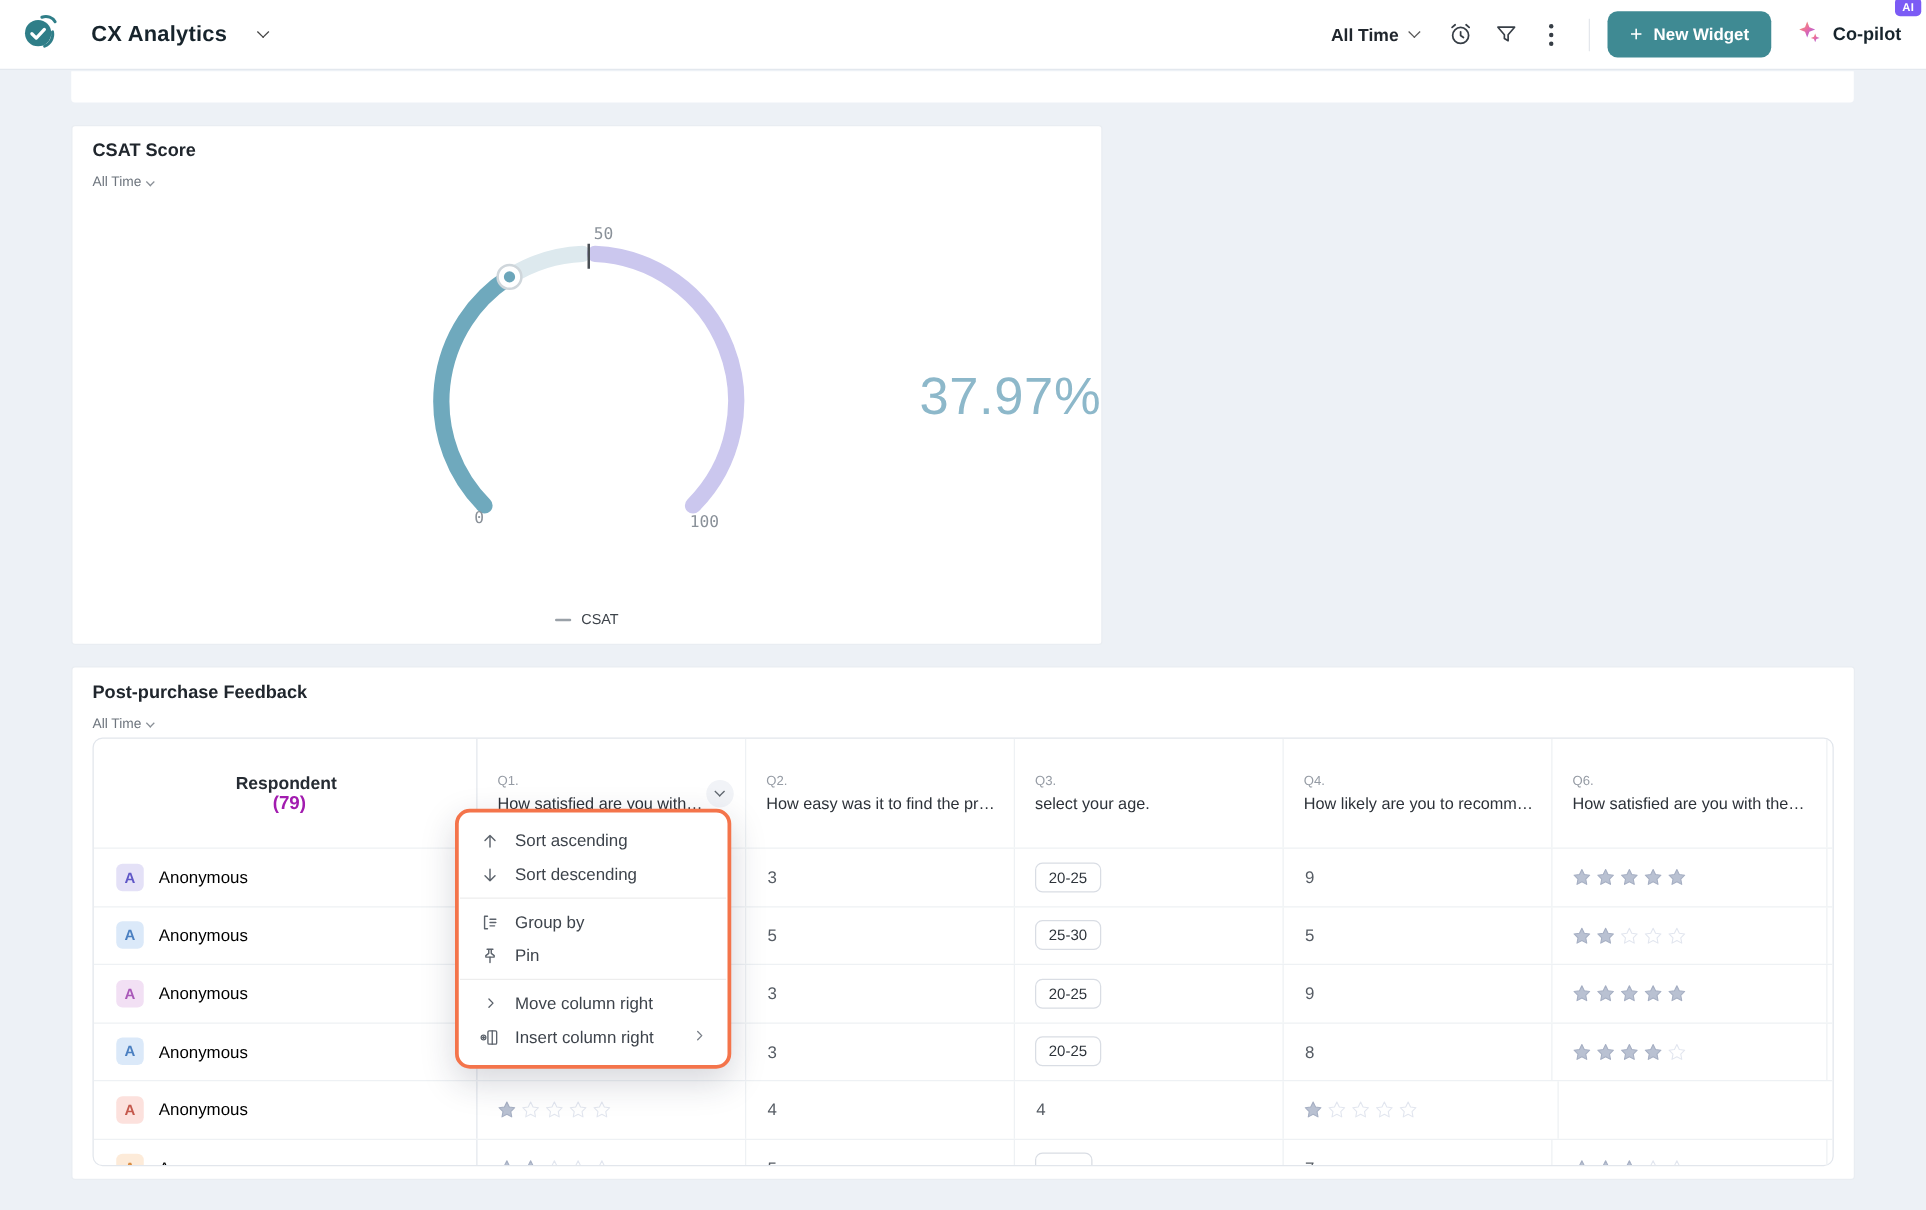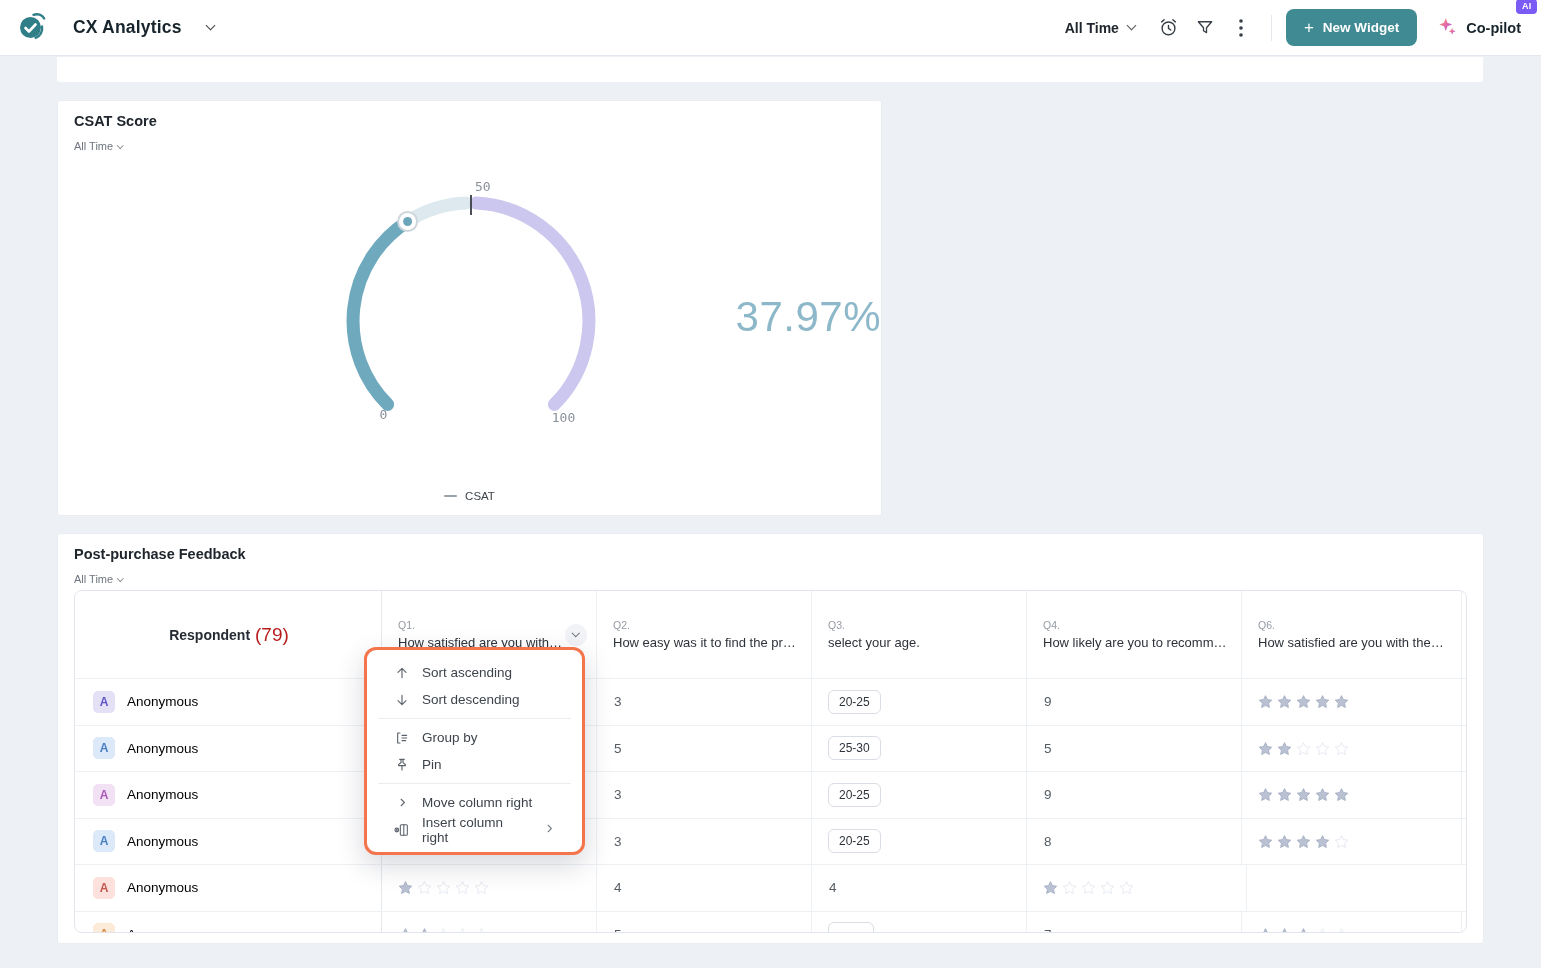--- a/index.html
+++ b/index.html
@@ -55,41 +55,41 @@
   #fb-table { position:absolute; left:16px; top:56px; width:1393px; height:343px; border:1px solid #e2e6ec;
               border-radius:8px; overflow:hidden; background:#fff; }
   .t-header { display:flex; height:87px; }
   .t-row { display:flex; height:46.5px; border-top:1px solid #eef1f4; }
   .c-resp { width:307px; }
   .c-q    { width:215px; }
   .c-q6   { width:220px; }
   .c-fill { flex:1; }
   .h-cell { display:flex; flex-direction:column; justify-content:center; padding:0 16px; position:relative;
             border-right:1px solid #eef1f4; cursor:pointer; }
-  .h-resp { flex-direction:row; align-items:center; padding-left:18px; font-size:14px; font-weight:700;
+  .h-resp { flex-direction:column; align-items:center; padding-left:18px; font-size:14px; font-weight:700;
             color:#262c33; border-right:1px solid #e4e8ed; }
-  .h-count { color:#b91c1c; font-weight:400; margin-left:5px; font-size:19px; }
+  .h-count { color:#a21caf; font-weight:700; margin-left:5px; font-size:15px; }
   .qnum  { font-size:10.5px; color:#959ba4; margin-bottom:4px; }
   .qtext { font-size:13px; color:#2d3239; white-space:nowrap; overflow:hidden; }
   .h-menu-btn { position:absolute; right:9px; top:50%; margin-top:-11px; width:22px; height:22px; border-radius:50%;
                 background:#f1f3f7; display:flex; align-items:center; justify-content:center; color:#5f666e; cursor:pointer; }
   .b-cell { display:flex; align-items:center; height:100%; border-right:1px solid #eef1f4; }
   .b-resp { gap:12px; padding-left:18px; border-right:1px solid #e4e8ed; }
   .avatar { width:22px; height:22px; border-radius:5px; display:flex; align-items:center; justify-content:center;
             font-size:12px; font-weight:700; flex:none; }
   .b-name { font-size:13.5px; font-weight:400; color:#000000; }
   .b-num  { padding-left:17px; font-size:13.5px; color:#565c64; }
   .badge  { margin-left:16px; display:inline-block; border:1px solid #d9dde4; border-radius:6px; padding:4px 10px;
             font-size:12px; color:#2e343b; min-width:46px; height:24px; text-align:center; background:#fff; }
   .stars  { display:flex; gap:4px; padding-left:16px; }
   .stars svg { display:block; }
 
   
   #ctx-menu { position:absolute; left:364px; top:647px; width:221px; background:#fff; border:3px solid #f4744b;
-              border-radius:12px; box-shadow:0 10px 28px rgba(25,35,60,.18); padding:9px 11px; z-index:10; }
+              border-radius:12px; box-shadow:0 10px 28px rgba(25,35,60,.18); padding:9px 1px; z-index:10; }
   .m-item { display:flex; align-items:center; gap:11px; height:27px; padding:0 15px; font-size:13.5px;
             color:#3e444c; cursor:pointer; }
   .m-icon { width:18px; display:flex; justify-content:center; align-items:center; color:#5c636c; flex:none; }
   .m-div  { height:1px; background:#ededed; margin:5px 0; }
   .m-sub  { margin-left:auto; color:#7a8089; }
 </style>
 </head>
 <body>
 
 <div class="topbar">

